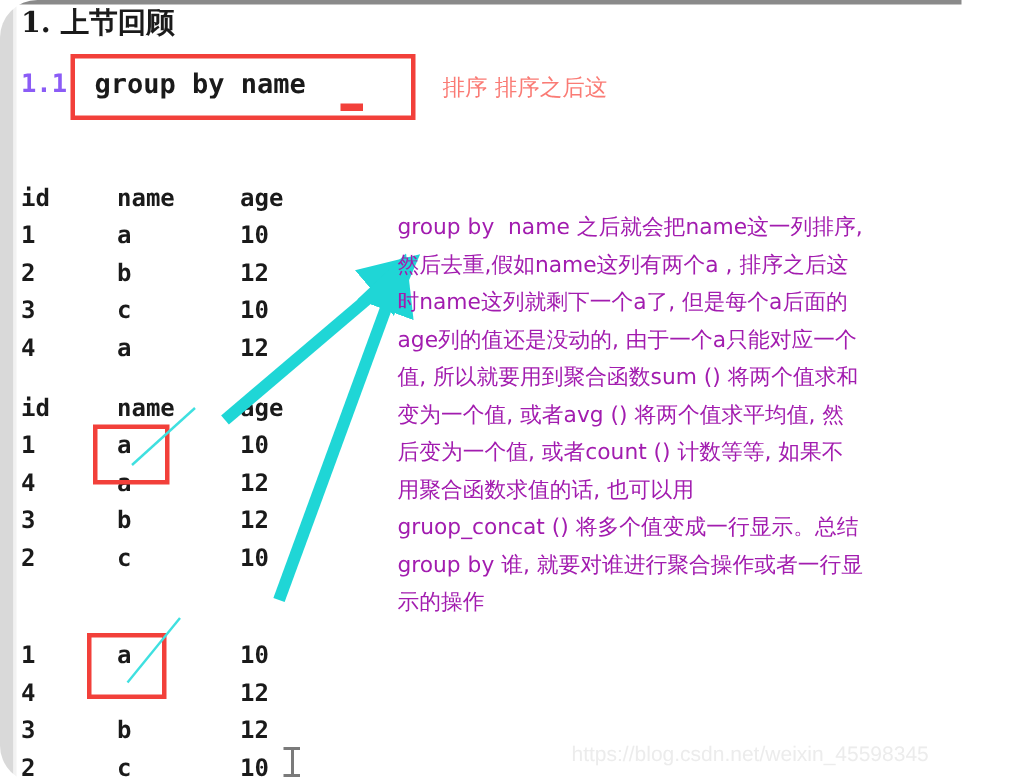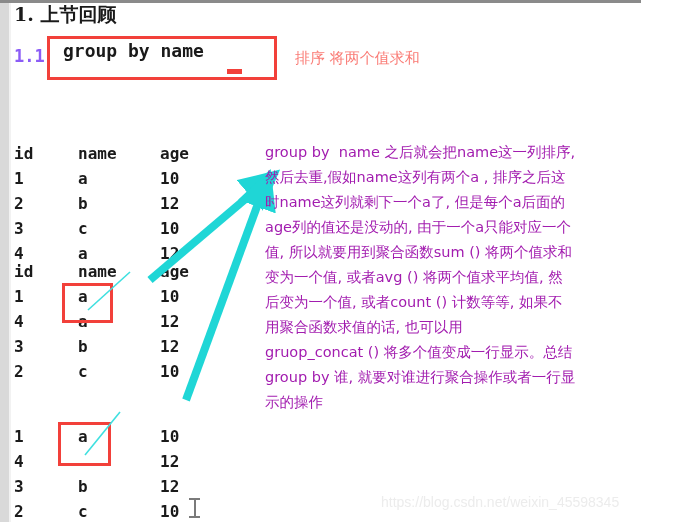--- a/index.html
+++ b/index.html
@@ -7,20 +7,21 @@
     padding: 0;
     background: #ffffff;
   }
   #page {
     position: relative;
     width: 674px;
     height: 522px;
     background: #ffffff;
     overflow: hidden;
     font-family: "Liberation Sans", sans-serif;
+    border-radius: 25px;
   }
   
   .top-rule {
     position: absolute;
     left: 0; top: 0;
     width: 641px; height: 3px;
     background: #8a8a8a;
   }
   
   .left-gutter {
@@ -59,21 +60,21 @@
   .code-chip {
     position: absolute;
     left: 47px; top: 36px;
     width: 230px; height: 44px;
     border: 3px solid #f2403a;
     box-sizing: border-box;
     background: transparent;
   }
   .code-chip-text {
     position: absolute;
-    left: 63px; top: 40px;
+    left: 63px; top: 46px;
     font-family: "DejaVu Sans Mono", "Liberation Mono", monospace;
     font-weight: bold;
     font-size: 18px;
     color: #1a1a1a;
     white-space: pre;
   }
   .code-caret {
     position: absolute;
     left: 227px; top: 69px;
     width: 15px; height: 5px;
@@ -97,21 +98,21 @@
     font-size: 16px;
     color: #1a1a1a;
     white-space: pre;
     line-height: 25px;
   }
   .table-block .row { display: block; height: 25px; }
   .col-id   { display: inline-block; width: 64px; }
   .col-name { display: inline-block; width: 82px; }
   .col-age  { display: inline-block; width: 50px; }
 
-  .tbl1 { left: 14px; top: 119px; margin-top: 22px; }
+  .tbl1 { left: 14px; top: 119px; }
   .tbl2 { left: 14px; top: 259px; }
   .tbl3 { left: 14px; top: 424px; }
 
   
   .hl-box {
     position: absolute;
     border: 3px solid #f2403a;
     box-sizing: border-box;
     background: transparent;
   }
@@ -167,21 +168,21 @@
   <div class="left-gutter"></div>
   <div class="left-gutter-edge"></div>
 
   <div class="heading1">1. 上节回顾</div>
 
   <div class="heading2-num">1.1</div>
   <div class="code-chip"></div>
   <div class="code-chip-text">group by name</div>
   <div class="code-caret"></div>
 
-  <div class="side-note">排序 将两个值求和</div>
+  <div class="side-note">排序 排序之后这</div>
 
   <div class="table-block tbl1"><span class="row"><span class="col-id">id</span><span class="col-name">name</span><span class="col-age">age</span></span><span class="row"><span class="col-id">1</span><span class="col-name">a</span><span class="col-age">10</span></span><span class="row"><span class="col-id">2</span><span class="col-name">b</span><span class="col-age">12</span></span><span class="row"><span class="col-id">3</span><span class="col-name">c</span><span class="col-age">10</span></span><span class="row"><span class="col-id">4</span><span class="col-name">a</span><span class="col-age">12</span></span></div>
   <div class="table-block tbl2"><span class="row"><span class="col-id">id</span><span class="col-name">name</span><span class="col-age">age</span></span><span class="row"><span class="col-id">1</span><span class="col-name">a</span><span class="col-age">10</span></span><span class="row"><span class="col-id">4</span><span class="col-name">a</span><span class="col-age">12</span></span><span class="row"><span class="col-id">3</span><span class="col-name">b</span><span class="col-age">12</span></span><span class="row"><span class="col-id">2</span><span class="col-name">c</span><span class="col-age">10</span></span></div>
   <div class="table-block tbl3"><span class="row"><span class="col-id">1</span><span class="col-name">a</span><span class="col-age">10</span></span><span class="row"><span class="col-id">4</span><span class="col-name"></span><span class="col-age">12</span></span><span class="row"><span class="col-id">3</span><span class="col-name">b</span><span class="col-age">12</span></span><span class="row"><span class="col-id">2</span><span class="col-name">c</span><span class="col-age">10</span></span></div>
 
   <div class="hl-box hl-box-2"></div>
   <div class="hl-box hl-box-3"></div>
 
   <svg class="arrow-layer" viewBox="0 0 674 522" xmlns="http://www.w3.org/2000/svg">
     <defs>

